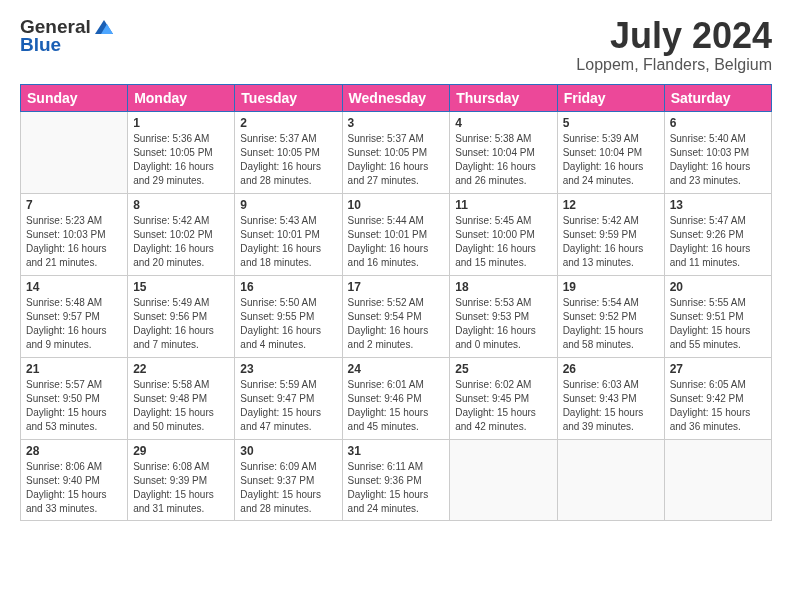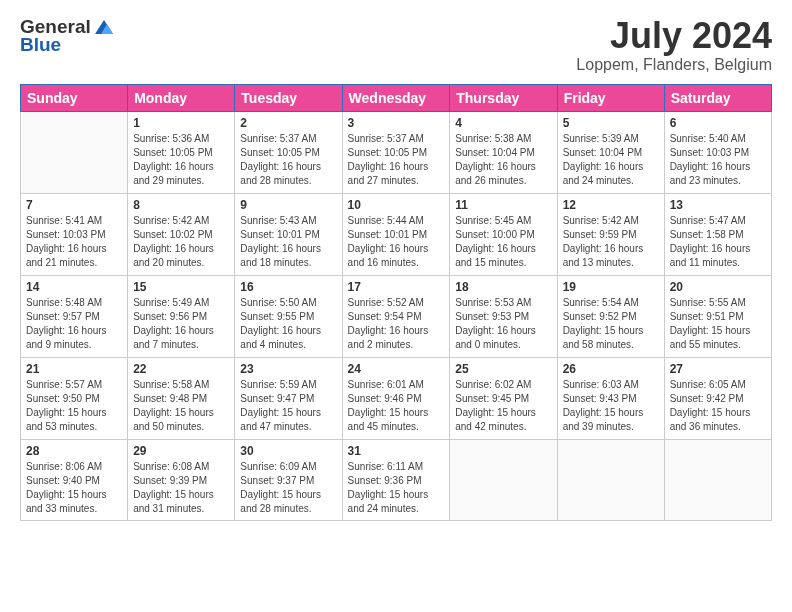--- a/index.html
+++ b/index.html
@@ -169,21 +169,21 @@
               <div>Sunrise: 5:40 AM</div>
               <div>Sunset: 10:03 PM</div>
               <div>Daylight: 16 hours<br>and 23 minutes.</div>
             </div>
           </td>
         </tr>
         <tr>
           <td>
             <div class="day-number">7</div>
             <div class="day-info">
-              <div>Sunrise: 5:41 AM</div>
+              <div>Sunrise: 5:23 AM</div>
               <div>Sunset: 10:03 PM</div>
               <div>Daylight: 16 hours<br>and 21 minutes.</div>
             </div>
           </td>
           <td>
             <div class="day-number">8</div>
             <div class="day-info">
               <div>Sunrise: 5:42 AM</div>
               <div>Sunset: 10:02 PM</div>
               <div>Daylight: 16 hours<br>and 20 minutes.</div>
@@ -218,21 +218,21 @@
             <div class="day-info">
               <div>Sunrise: 5:42 AM</div>
               <div>Sunset: 9:59 PM</div>
               <div>Daylight: 16 hours<br>and 13 minutes.</div>
             </div>
           </td>
           <td>
             <div class="day-number">13</div>
             <div class="day-info">
               <div>Sunrise: 5:47 AM</div>
-              <div>Sunset: 1:58 PM</div>
+              <div>Sunset: 9:26 PM</div>
               <div>Daylight: 16 hours<br>and 11 minutes.</div>
             </div>
           </td>
         </tr>
         <tr>
           <td>
             <div class="day-number">14</div>
             <div class="day-info">
               <div>Sunrise: 5:48 AM</div>
               <div>Sunset: 9:57 PM</div>

